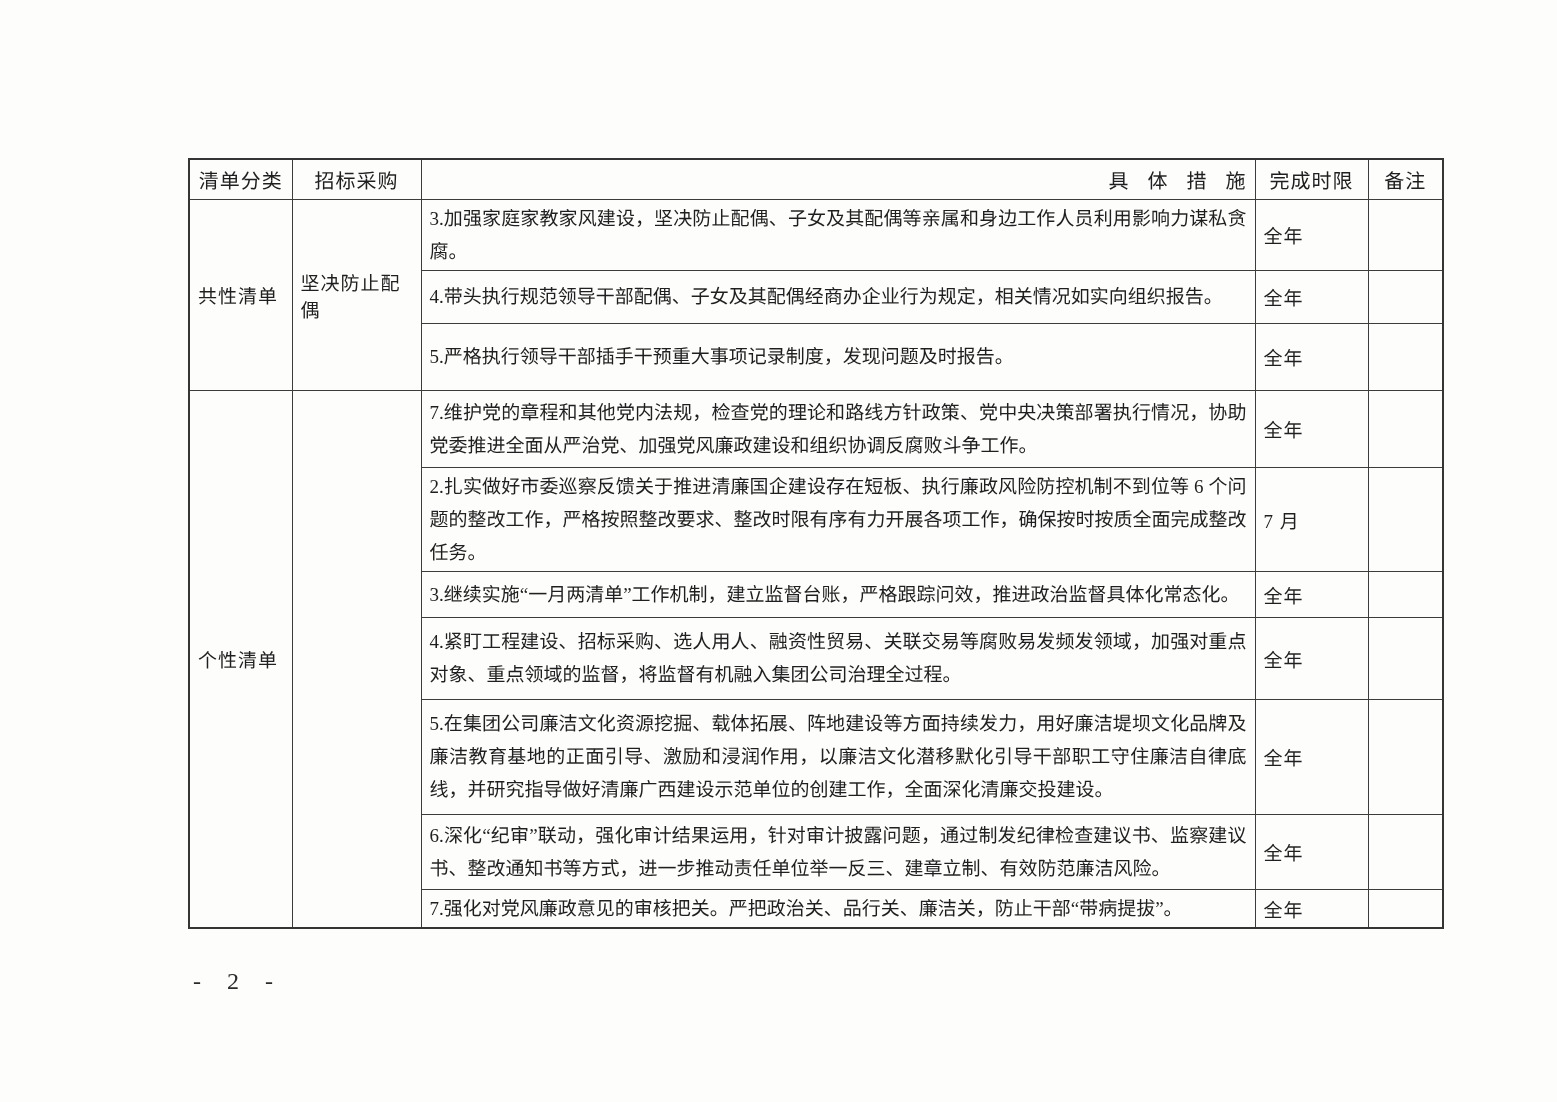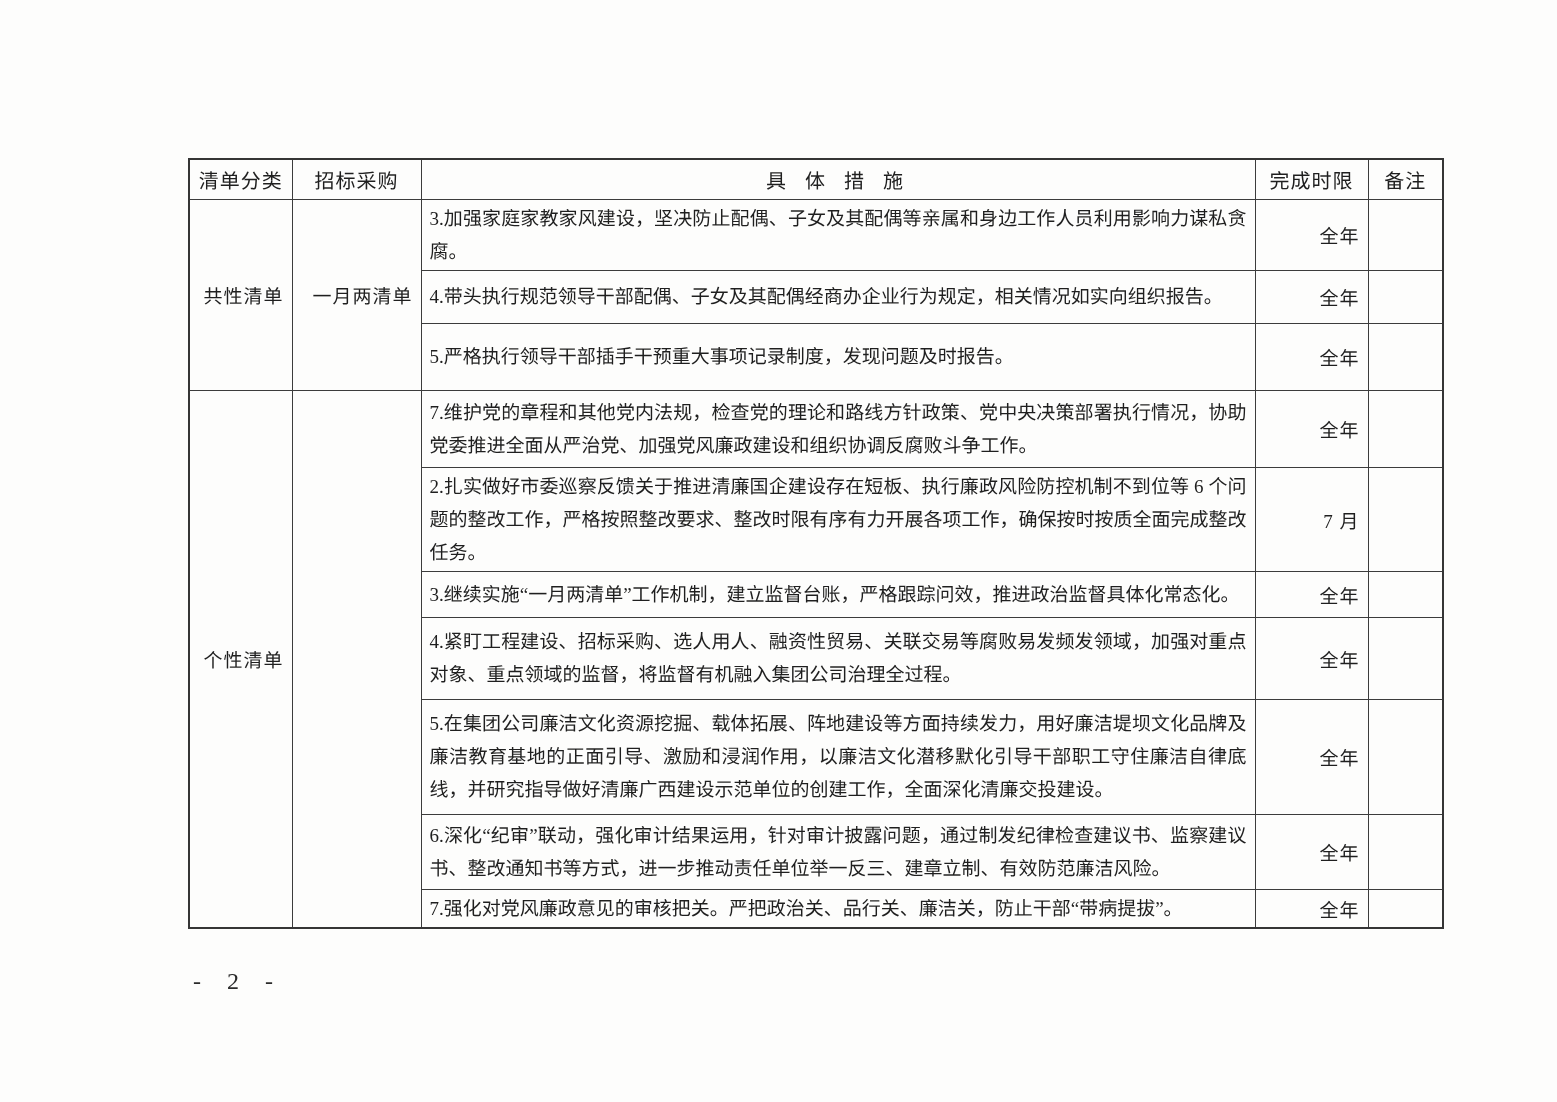--- a/index.html
+++ b/index.html
@@ -36,23 +36,24 @@
     overflow: hidden;
   }
   .doc-table th {
     font-size: 20px;
     text-align: center;
     letter-spacing: 1px;
     padding: 4px 2px;
   }
   .doc-table th.spread {
     letter-spacing: 7px;
+    text-align: right;
   }
   .cell-center {
-    text-align: right;
+    text-align: left;
     letter-spacing: 1px;
   }
   .cell-measure {
     text-align: justify;
     text-justify: inter-character;
     line-height: 33px;
     padding: 3px 12px 3px 9px;
   }
   .page-number {
     position: absolute;
@@ -82,21 +83,21 @@
         <tr style="height:40px;">
       <th>清单分类</th>
       <th>招标采购</th>
       <th class="spread">具 体 措 施</th>
       <th>完成时限</th>
       <th>备注</th>
     </tr>
 
     <tr style="height:42px;">
       <td rowspan="3" class="cell-center">共性清单</td>
-      <td rowspan="3" class="cell-center">一月两清单</td>
+      <td rowspan="3" class="cell-center">坚决防止配偶</td>
       <td class="cell-measure">3.加强家庭家教家风建设，坚决防止配偶、子女及其配偶等亲属和身边工作人员利用影响力谋私贪腐。</td>
       <td class="cell-center">全年</td>
       <td class="cell-center"></td>
     </tr>
     <tr style="height:53px;">
       <td class="cell-measure">4.带头执行规范领导干部配偶、子女及其配偶经商办企业行为规定，相关情况如实向组织报告。</td>
       <td class="cell-center">全年</td>
       <td class="cell-center"></td>
     </tr>
     <tr style="height:67px;">

